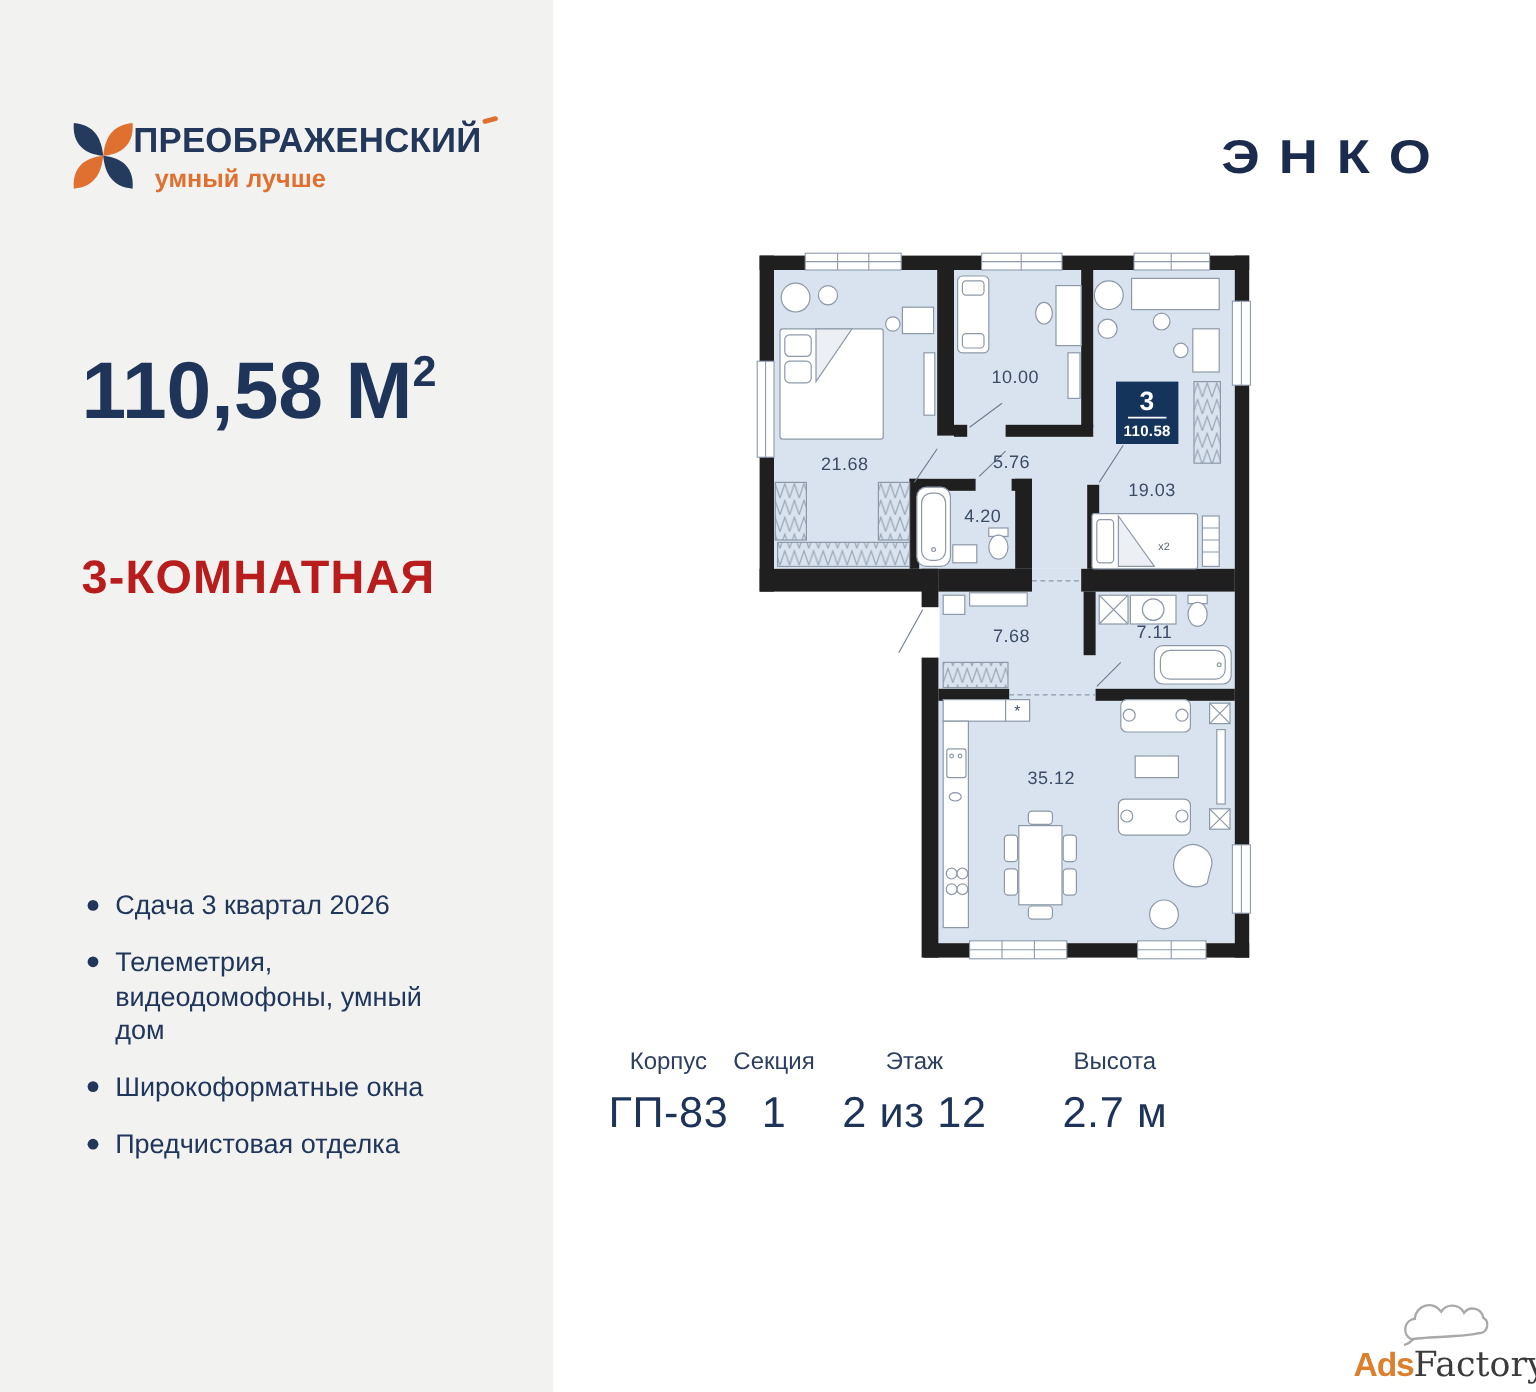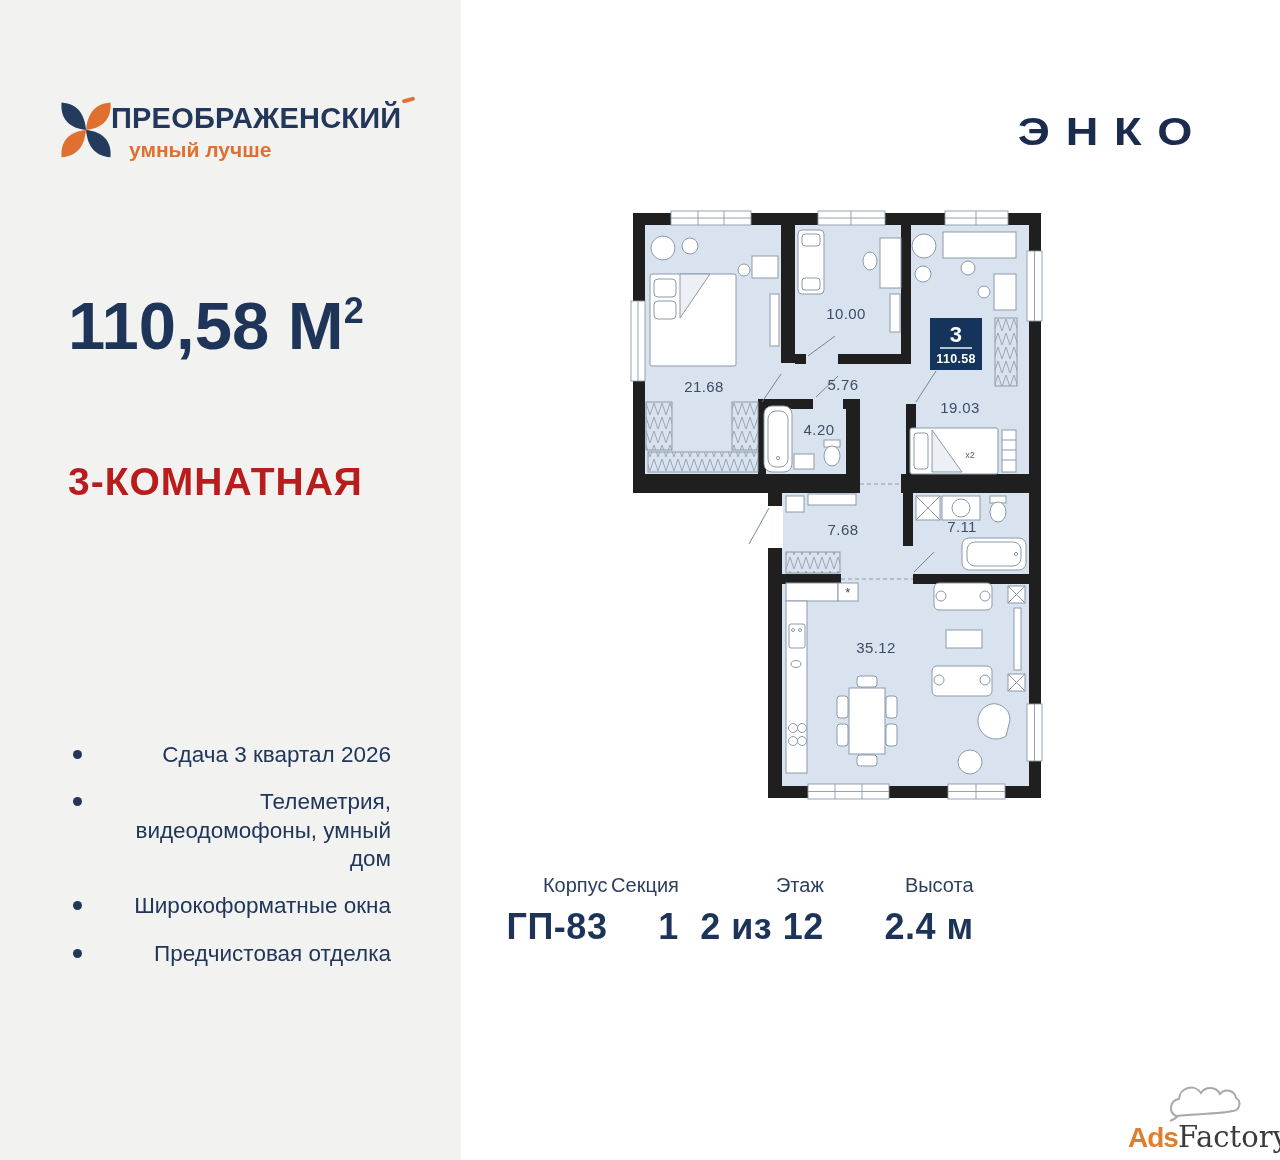--- a/index.html
+++ b/index.html
@@ -27,34 +27,34 @@
     font-size:67px;line-height:1;white-space:nowrap;text-align:right;}
   .area-sup{font-size:36px;vertical-align:26px;font-weight:700;}
   .type-line{position:absolute;left:68px;top:416px;color:#b91c1c;font-weight:700;
     font-size:39px;letter-spacing:1px;white-space:nowrap;margin-top:44px;}
 
   
   .features{position:absolute;left:73px;top:741px;width:330px;}
   .feature{display:flex;margin-bottom:19px;}
   .feature .dot{flex:0 0 9px;width:9px;height:9px;border-radius:50%;background:#22365a;
     margin-top:9px;margin-right:14px;}
-  .feature .txt{font-size:22.5px;line-height:1.26;color:#20365a;font-weight:500;width:295px;text-align:right;}
+  .feature .txt{font-size:22.5px;line-height:1.26;color:#20365a;font-weight:500;width:295px;}
 
   
   .plan{position:absolute;left:618px;top:206px;width:430px;height:600px;}
   .plan text{font-family:"Liberation Sans","DejaVu Sans",sans-serif;fill:#3c4c66;
     font-size:15px;letter-spacing:.4px;}
   .plan text.small{font-size:9px;fill:#55606e;letter-spacing:0;}
   .plan text.badge-big{fill:#ffffff;font-size:22px;font-weight:700;}
   .plan text.badge-small{fill:#ffffff;font-size:12.5px;font-weight:600;letter-spacing:.3px;}
 
   
-  .spec{position:absolute;top:874px;transform:translateX(-50%);text-align:right;white-space:nowrap;}
+  .spec{position:absolute;top:874px;transform:translateX(-50%);text-align:center;white-space:nowrap;}
   .spec .lbl{font-size:20px;color:#2c3f5e;font-weight:500;margin-bottom:9px;}
-  .spec .val{font-size:36px;color:#1d3357;font-weight:700;letter-spacing:.5px;}
+  .spec .val{font-size:36px;color:#1d3357;font-weight:400;letter-spacing:.5px;}
 
   
   .watermark{position:absolute;left:1128px;top:1076px;width:152px;height:84px;}
   .wm-cloud{position:absolute;left:34px;top:0;}
   .wm-text{position:absolute;left:0;bottom:6px;white-space:nowrap;}
   .wm-ads{font-size:28px;font-weight:700;color:#dd7f2d;letter-spacing:-1px;}
   .wm-factory{font-family:"DejaVu Serif","Liberation Serif",serif;font-size:29px;color:#3b3b3b;}
 </style>
 </head>
 <body>
@@ -326,21 +326,21 @@
 <div class="spec" style="left:645px">
   <div class="lbl">Секция</div>
   <div class="val">1</div>
 </div>
 <div class="spec" style="left:762px">
   <div class="lbl">Этаж</div>
   <div class="val">2 из 12</div>
 </div>
 <div class="spec" style="left:929px">
   <div class="lbl">Высота</div>
-  <div class="val">2.4 м</div>
+  <div class="val">2.7 м</div>
 </div>
 
 <div class="watermark">
   <svg class="wm-cloud" width="96" height="46" viewBox="0 0 96 46">
     <path d="M14,40 a9,9 0 0 1 3,-17 a12,12 0 0 1 22,-6 a11,11 0 0 1 19,1 a9,9 0 0 1 16,4 a7,7 0 0 1 -4,13 c-8,3 -45,3 -56,5 z" fill="#ffffff" stroke="#a9a9a9" stroke-width="2"></path>
     <path d="M16,40 c-3,3 -5,4 -8,5" fill="none" stroke="#a9a9a9" stroke-width="2"></path>
   </svg>
   <div class="wm-text">
     <span class="wm-ads">Ads</span><span class="wm-factory">Factory</span>
   </div>

